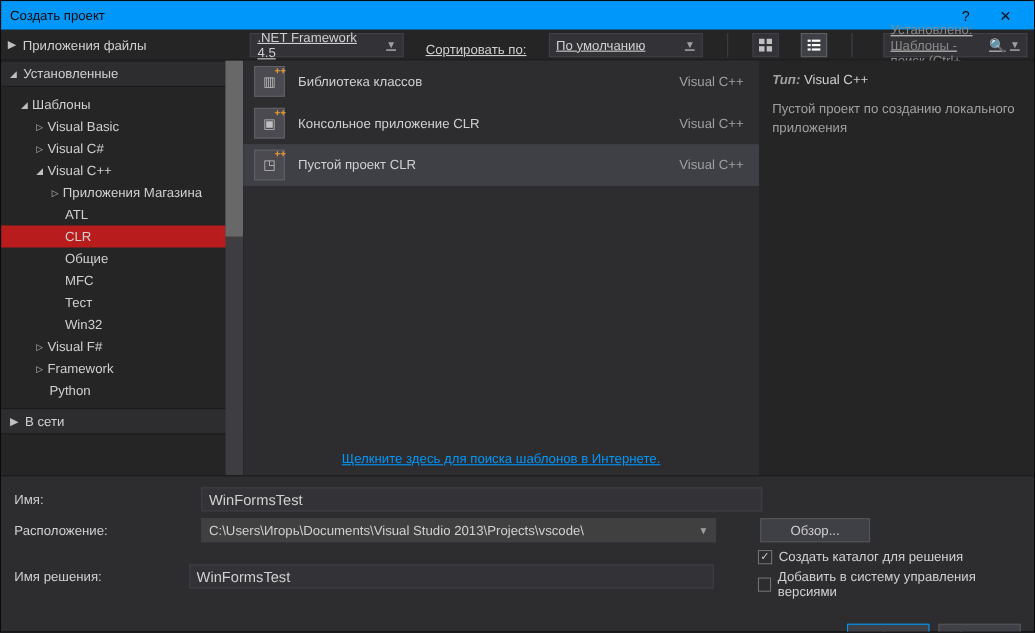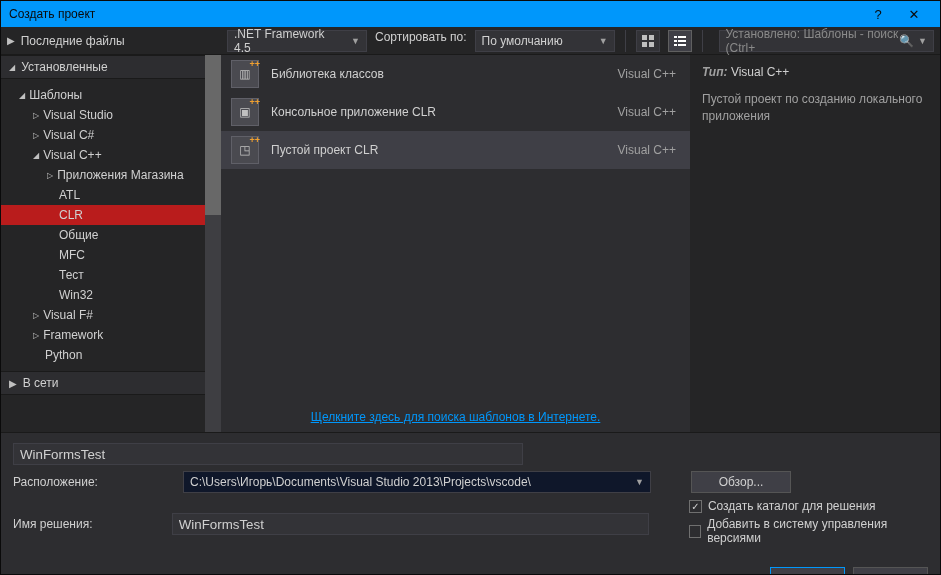--- a/index.html
+++ b/index.html
@@ -4,21 +4,21 @@
 <style>
   * { box-sizing: border-box; margin: 0; padding: 0; font-family: "Segoe UI", Arial, sans-serif; }
   body { width: 941px; height: 575px; background: #2d2d30; color: #d0d0d0; font-size: 12px; overflow: hidden; border: 1px solid #0a0a0a; }
   
   .titlebar { background: #0097fb; color: #0a0a0a; height: 26px; display: flex; align-items: center; padding: 0 8px; }
   .titlebar .title { flex: 1; font-size: 12px; }
   .titlebar .btn { width: 36px; text-align: center; font-size: 13px; cursor: pointer; }
   
   .toolbar { height: 28px; background: #252526; display: flex; align-items: center; border-bottom: 1px solid #1a1a1a; }
   .toolbar-left { width: 220px; display: flex; align-items: center; padding-left: 6px; }
-  .toolbar-main { flex: 1; display: flex; align-items: flex-start; gap: 8px; padding-left: 6px; }
+  .toolbar-main { flex: 1; display: flex; align-items: flex-end; gap: 20px; padding-left: 6px; text-decoration: underline; }
   .tri { font-size: 10px; margin-right: 6px; color: #c0c0c0; }
   .tri.r { display:inline-block; transform: none; }
   .tri.d { display:inline-block; }
   .tool-link { color: #d0d0d0; }
   
   .combo { background: #333337; border: 1px solid #3f3f46; height: 22px; display: flex; align-items: center; padding: 0 6px; color: #d0d0d0; position: relative; }
   .combo .arrow { margin-left: auto; font-size: 9px; color: #a0a0a0; padding-left: 10px; }
   .viewbtn { width: 24px; height: 22px; border: 1px solid #3f3f46; display: flex; align-items: center; justify-content: center; background: #333337; cursor: pointer; }
   .viewbtn.active { background: #3f3f46; border-color: #606060;}
   .search { flex: 1; margin-left: 6px; margin-right: 6px; background: #333337; border: 1px solid #3f3f46; height: 22px; display: flex; align-items: center; padding: 0 6px; color: #8a8a8a; }
@@ -50,21 +50,21 @@
   .right .desc { color: #a0a0a0; margin-top: 12px; line-height: 1.4; }
   
   .online-link { text-align: center; padding: 6px 0 8px; }
   .online-link a { color: #0097fb; text-decoration: underline; cursor: pointer; }
   
   .bottom { background: #2d2d30; border-top: 1px solid #1a1a1a; padding: 10px 12px 8px; }
   .form-row { display: flex; align-items: center; margin-bottom: 6px; }
   .form-label { width: 170px; color: #d0d0d0; }
   .text-input { background: #333337; border: 1px solid #3f3f46; height: 22px; padding: 0 6px; color: #d0d0d0; width: 468px; }
   .text-input.name { width: 510px; }
-  .combo-input { background: #0f172a; border: 1px solid #3f3f46; height: 22px; padding: 0 6px; color: #d0d0d0; width: 468px; display:flex; align-items:center;}
+  .combo-input { background: #404040; border: 1px solid #3f3f46; height: 22px; padding: 0 6px; color: #d0d0d0; width: 468px; display:flex; align-items:center;}
   .combo-input .arrow { margin-left:auto; font-size:9px; color:#a0a0a0;}
   .browse-btn { margin-left: 40px; height: 22px; width: 100px; background: #3f3f46; border: 1px solid #555; color: #d0d0d0; cursor: pointer; font-size:12px;}
   .check-area { margin-left: 40px; }
   .check-row { display: flex; align-items: center; margin-bottom: 4px; cursor: pointer; }
   .checkbox { width: 13px; height: 13px; border: 1px solid #707070; margin-right: 6px; display:flex; align-items:center; justify-content:center; font-size:10px; background:#2d2d30; color:#d0d0d0;}
   
   .dialog-btns { display: flex; justify-content: flex-end; gap: 8px; padding: 4px 12px 8px; }
   .dlg-btn { height: 23px; width: 75px; background: #3f3f46; border: 1px solid #555; color: #d0d0d0; cursor: pointer; font-size:12px;}
   .dlg-btn.primary { border: 1px solid #0097fb; }
 </style>
@@ -73,21 +73,21 @@
 
 <div class="titlebar">
   <span class="title">Создать проект</span>
   <span class="btn">?</span>
   <span class="btn">✕</span>
 </div>
 
 <div class="toolbar">
   <div class="toolbar-left">
     <span class="tri r">▶</span>
-    <span class="tool-link">Последние файлы</span>
+    <span class="tool-link">Приложения файлы</span>
   </div>
   <div class="toolbar-main">
     <div class="combo" style="width:140px">
       <span>.NET Framework 4.5</span>
       <span class="arrow">▼</span>
     </div>
     <span>Сортировать по:</span>
     <div class="combo" style="width:140px">
       <span>По умолчанию</span>
       <span class="arrow">▼</span>
@@ -128,21 +128,21 @@
     </div>
     <div class="tree">
       <div class="tree-item">
           <span class="pad" style="width:10px"></span>
           <span class="tri d" style="font-size:8px;margin-right:4px">◢</span>
           <span>Шаблоны</span>
         </div>
       <div class="tree-item">
           <span class="pad" style="width:24px"></span>
           <span class="tri r" style="font-size:8px;margin-right:4px">▷</span>
-          <span>Visual Studio</span>
+          <span>Visual Basic</span>
         </div>
       <div class="tree-item">
           <span class="pad" style="width:24px"></span>
           <span class="tri r" style="font-size:8px;margin-right:4px">▷</span>
           <span>Visual C#</span>
         </div>
       <div class="tree-item">
           <span class="pad" style="width:24px"></span>
           <span class="tri d" style="font-size:8px;margin-right:4px">◢</span>
           <span>Visual C++</span>
@@ -236,20 +236,21 @@
     <div>
       <span class="type-label"><b>Тип:</b></span>
       <span class="type-val">Visual C++</span>
     </div>
     <div class="desc">Пустой проект по созданию локального приложения</div>
   </div>
 </div>
 
 <div class="bottom">
   <div class="form-row">
+    <span class="form-label">Имя:</span>
     <input class="text-input name" value="WinFormsTest" style="">
   </div>
   <div class="form-row">
     <span class="form-label">Расположение:</span>
     <div class="combo-input">
       <span>C:\Users\Игорь\Documents\Visual Studio 2013\Projects\vscode\</span>
       <span class="arrow">▼</span>
     </div>
     <button class="browse-btn">Обзор...</button>
   </div>

